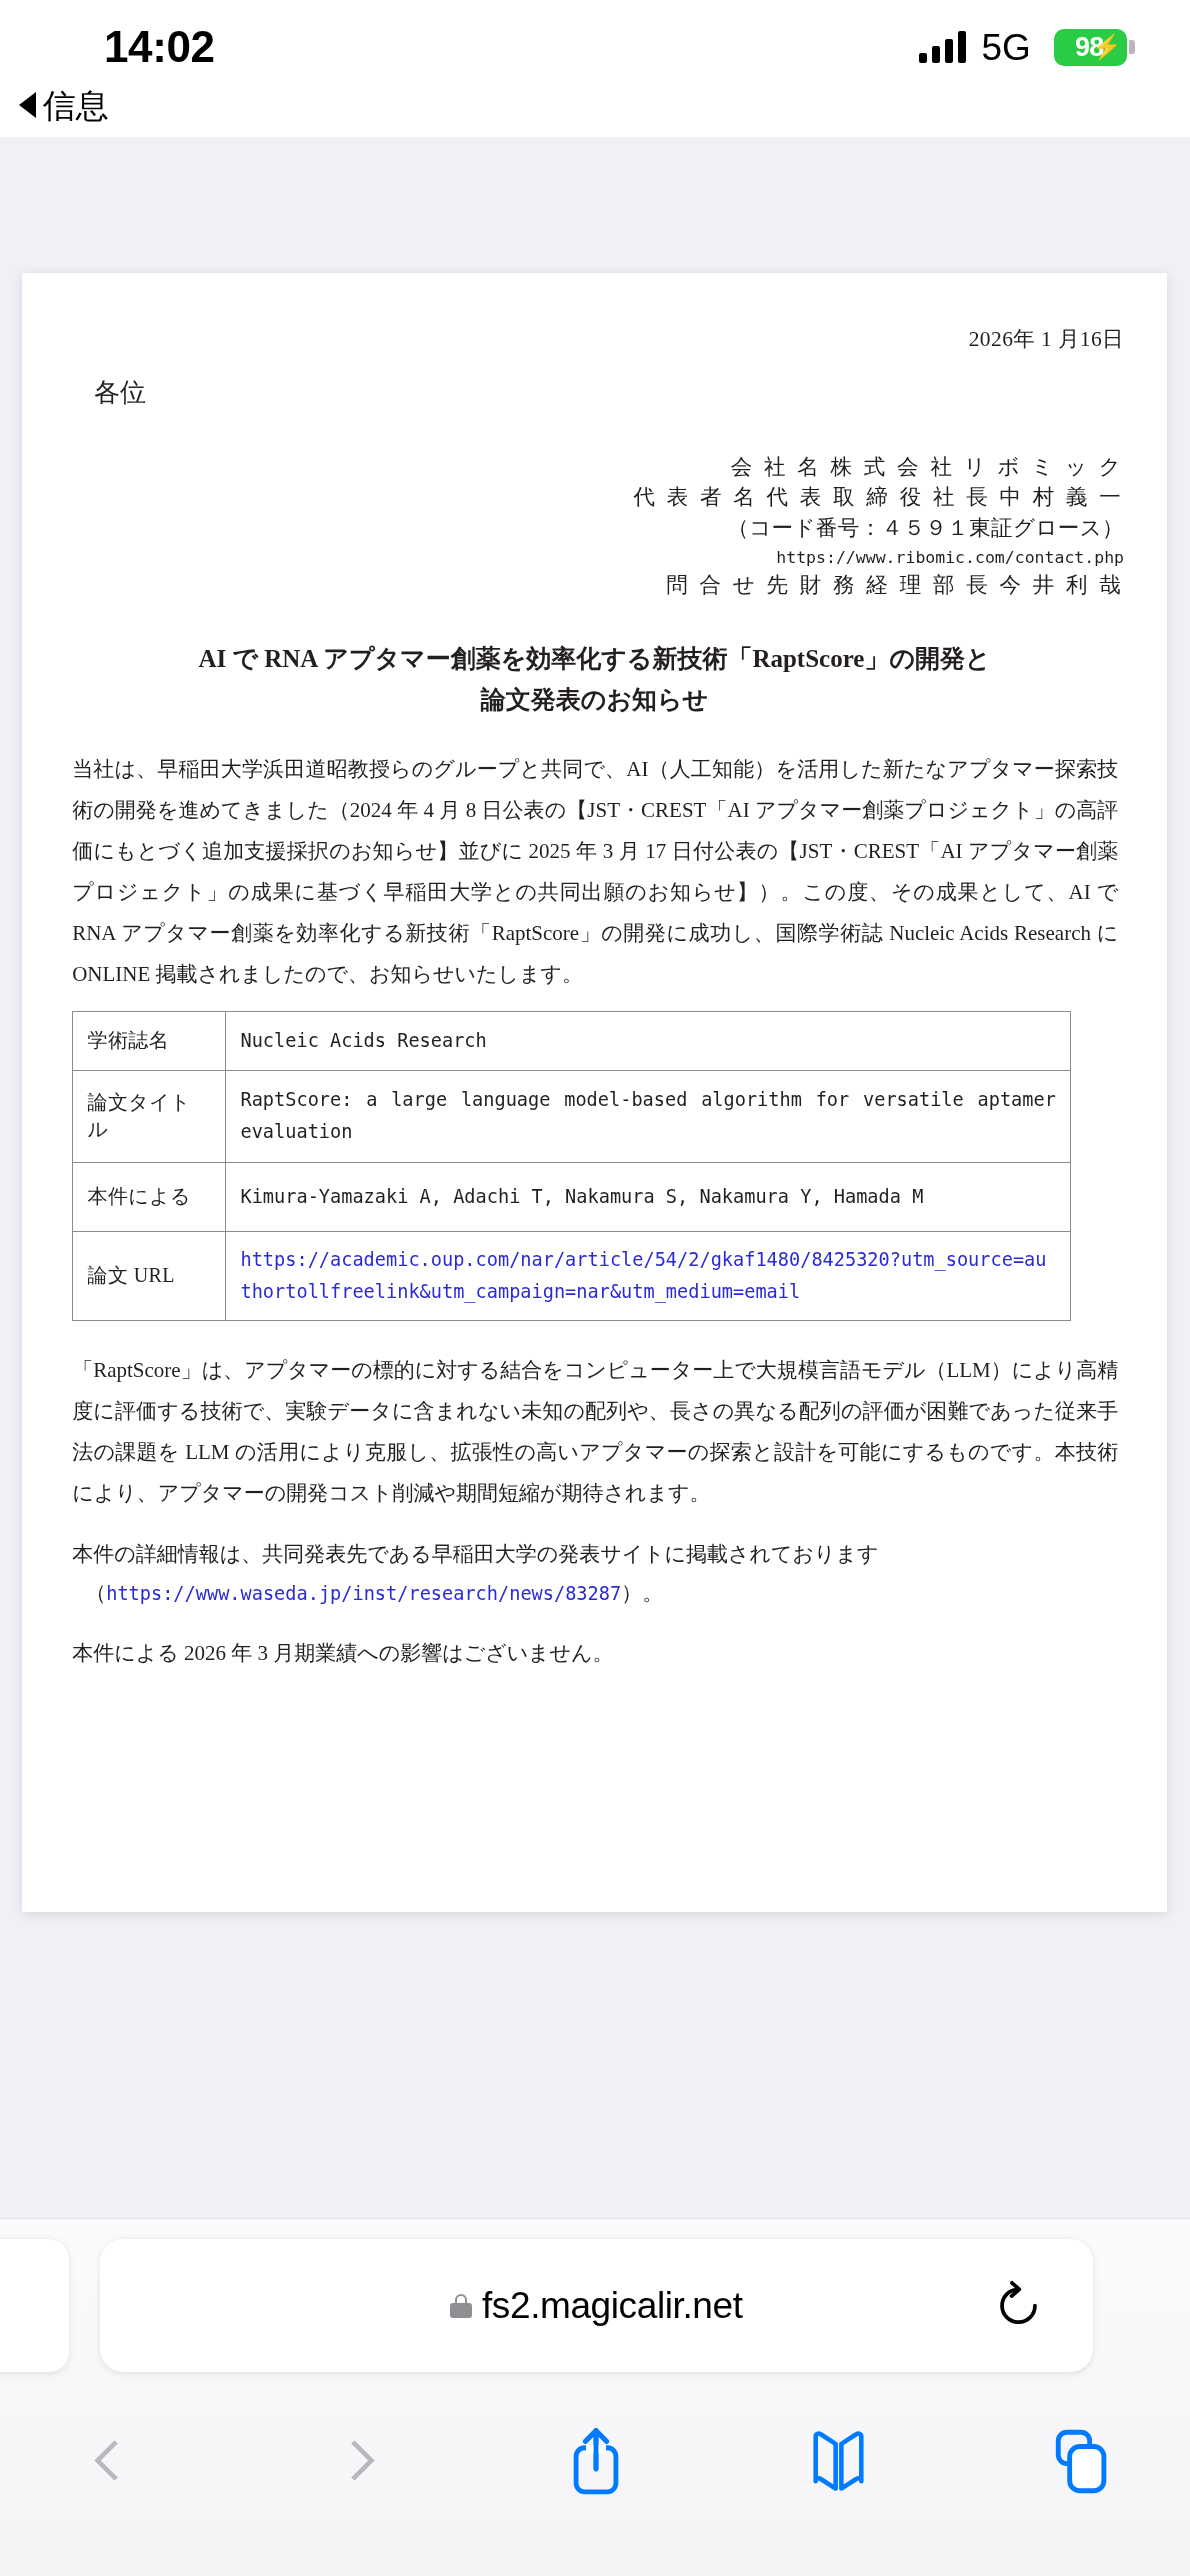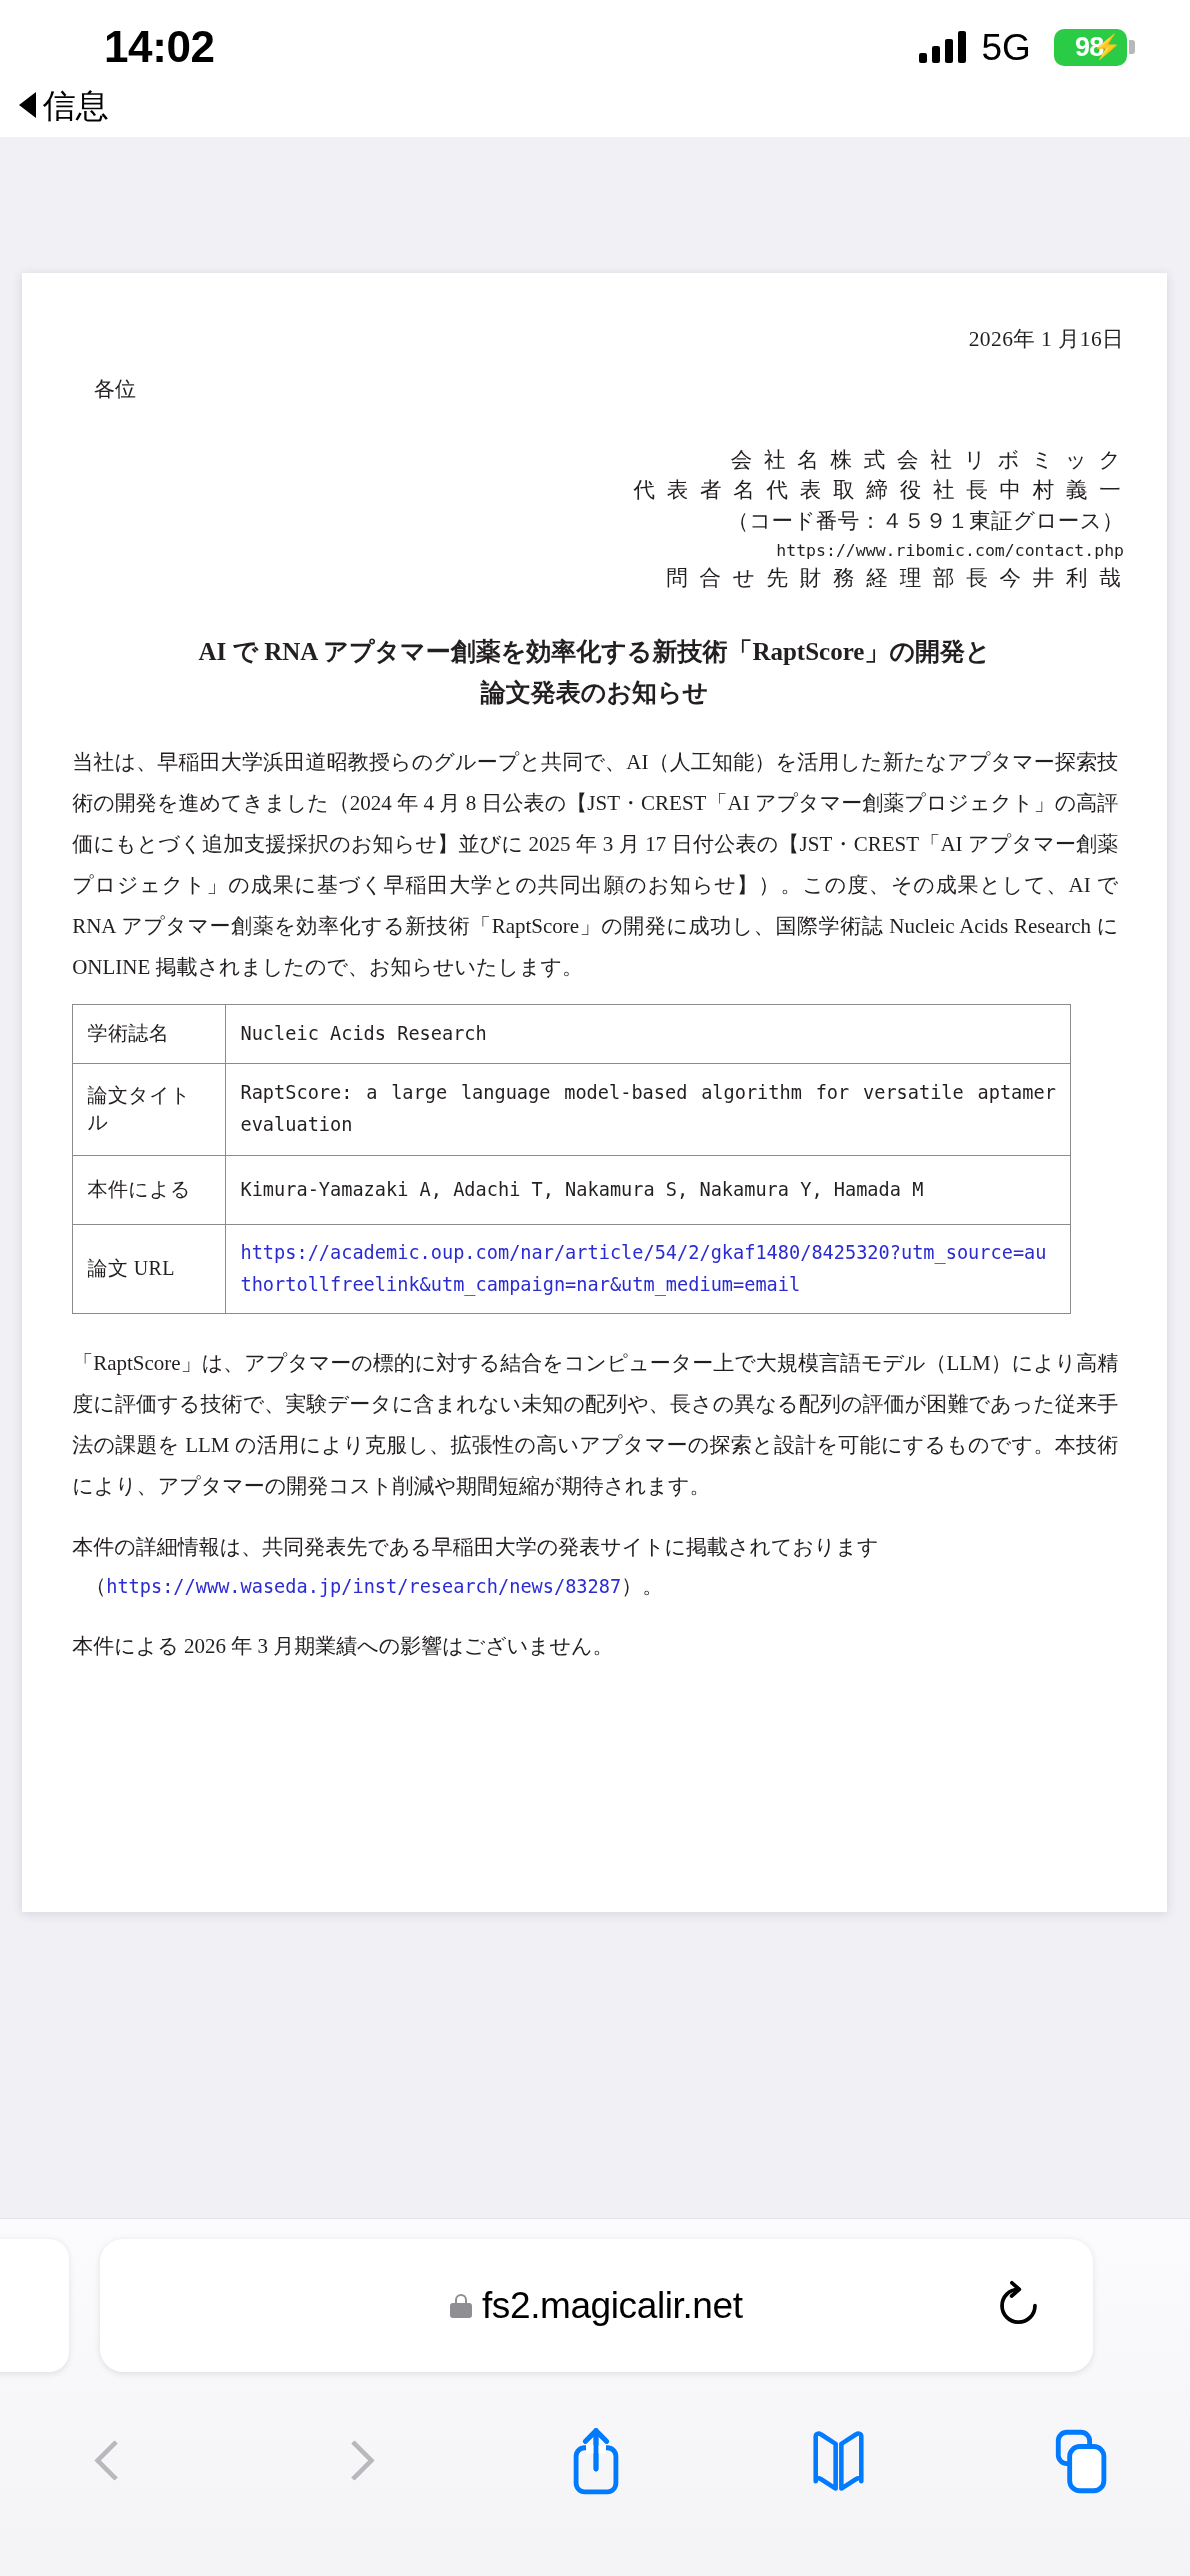--- a/index.html
+++ b/index.html
@@ -124,21 +124,21 @@
   .doc-date {
     text-align: right;
     font-size: 21.5px;
     color: #231f20;
     font-family: "Liberation Serif", serif;
     letter-spacing: 0.4px;
     margin-top: 14.3px;
   }
 
   .doc-addressee {
-    font-size: 21px;
+    font-size: 26px;
     color: #231f20;
     font-family: "Liberation Serif", serif;
     margin-top: 21.5px;
     margin-left: 29px;
   }
 
   .company-block {
     margin-top: 42px;
     text-align: right;
     font-family: "Liberation Serif", serif;

